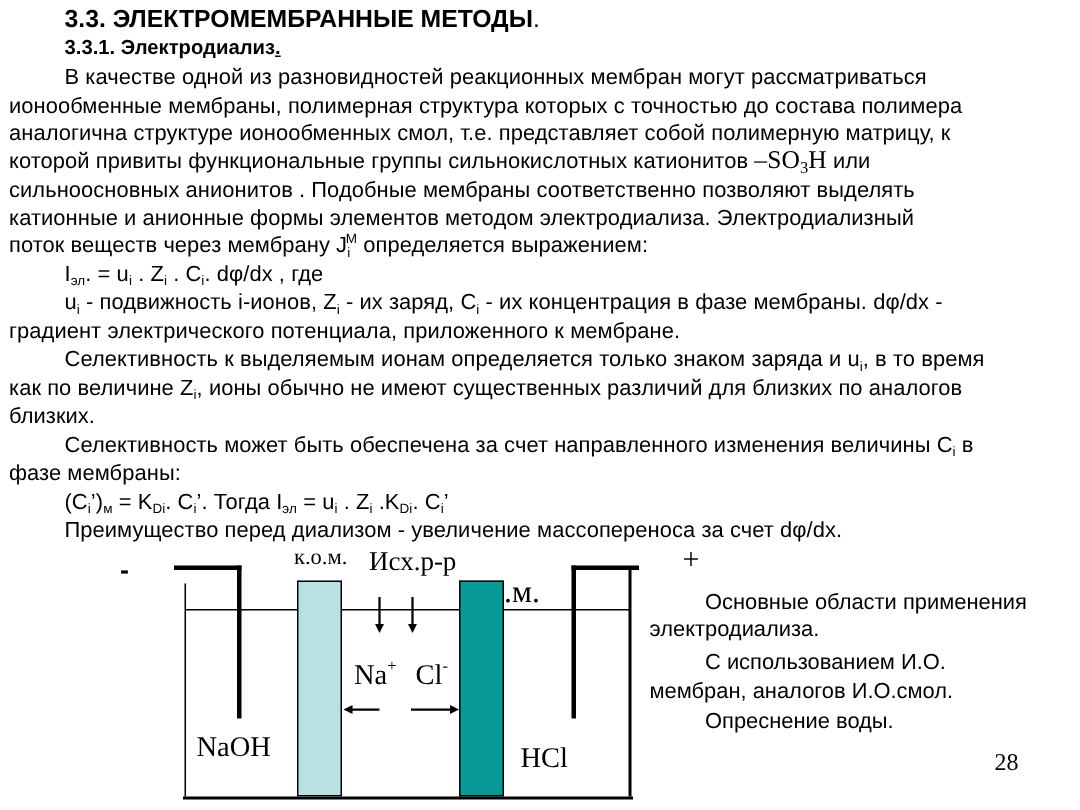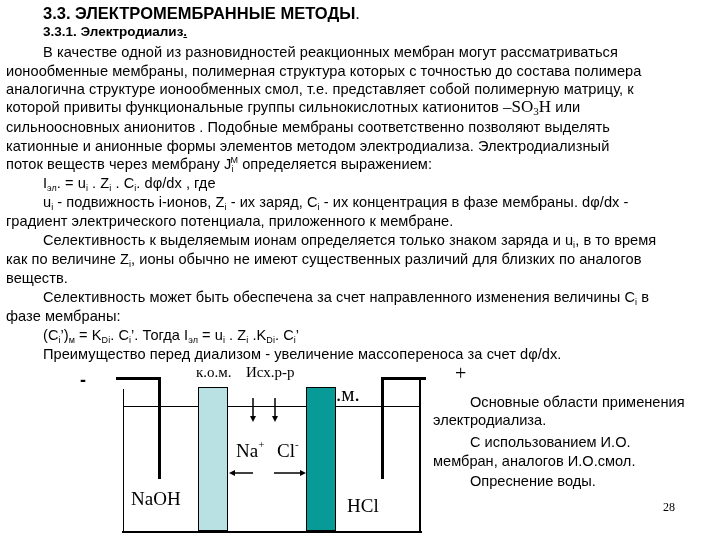--- a/index.html
+++ b/index.html
@@ -78,40 +78,40 @@
   <span>u</span><sub>i</sub><span> - подвижность i-ионов, Z</span><sub>i</sub><span> - их заряд, C</span><sub>i</sub><span> - их концентрация в фазе мембраны. dφ/dx -</span>
 </div>
 <div class="line" style="top:212px">градиент электрического потенциала, приложенного к мембране.</div>
 
 <div class="line indent" style="top:231px">
   <span>Селективность к выделяемым ионам определяется только знаком заряда и u</span><sub>i</sub><span>, в то время</span>
 </div>
 <div class="line" style="top:250px">
   <span>как по величине Z</span><sub>i</sub><span>, ионы обычно не имеют существенных различий для близких по аналогов</span>
 </div>
-<div class="line" style="top:269px">веществ.</div>
+<div class="line" style="top:269px">близких.</div>
 
 <div class="line indent" style="top:288px">
   <span>Селективность может быть обеспечена за счет направленного изменения величины C</span><sub>i</sub><span>  в</span>
 </div>
 <div class="line" style="top:307px">фазе мембраны:</div>
 
 <div class="line indent" style="top:326px">
   <span>(C</span><sub>i</sub><span>’)</span><sub>м</sub><span> = K</span><sub>Di</sub><span>. C</span><sub>i</sub><span>’. Тогда I</span><sub>эл</sub><span> = u</span><sub>i</sub><span> . Z</span><sub>i</sub><span> .K</span><sub>Di</sub><span>. C</span><sub>i</sub><span>’</span>
 </div>
 
 <div class="line indent" style="top:345px">Преимущество перед диализом - увеличение массопереноса за счет dφ/dx.</div>
 
 <div>
 
   <div class="abs" style="left:80px;top:370px;font-size:18px;font-weight:bold;">-</div>
   <div class="abs serif" style="left:455px;top:362px;font-size:20px;">+</div>
 
   <div class="abs serif" style="left:196px;top:364px;font-size:15px;white-space:nowrap;">к.о.м.</div>
-  <div class="abs serif" style="left:246px;top:364px;font-size:15px;white-space:nowrap;">Исх.р-р</div>
+  <div class="abs serif" style="left:246px;top:364px;font-size:18px;white-space:nowrap;">Исх.р-р</div>
   <div class="abs serif" style="left:311px;top:382px;font-size:21px;white-space:nowrap;">а.о.м.</div>
 
   <div class="bar" style="left:123px;top:389px;width:1px;height:142px;"></div>
   <div class="bar" style="left:419px;top:380px;width:2px;height:151px;"></div>
   <div class="bar" style="left:122px;top:531px;width:300px;height:2px;"></div>
 
   <div class="bar" style="left:124px;top:406px;width:296px;height:1px;"></div>
 
   <div class="bar" style="left:116px;top:377px;width:45px;height:3px;"></div>
   <div class="bar" style="left:158px;top:377px;width:3px;height:102px;"></div>
@@ -148,13 +148,13 @@
   <div class="abs serif" style="left:131px;top:488px;font-size:19px;">NaOH</div>
   <div class="abs serif" style="left:347px;top:495px;font-size:19px;">HCl</div>
 </div>
 
 <div class="right-text" style="left:470px;top:381px">Основные области применения</div>
 <div class="right-text" style="left:433px;top:399px">электродиализа.</div>
 <div class="right-text" style="left:470px;top:421px">С использованием И.О.</div>
 <div class="right-text" style="left:433px;top:440px">мембран, аналогов И.О.смол.</div>
 <div class="right-text" style="left:470px;top:460px">Опреснение воды.</div>
 
-<div class="abs" style="left:663px;top:500px;font-size:12px;font-family:'Liberation Serif',serif;">28</div>
+<div class="abs" style="left:663px;top:500px;font-size:16px;font-family:'Liberation Serif',serif;">28</div>
 
 </body></html>

